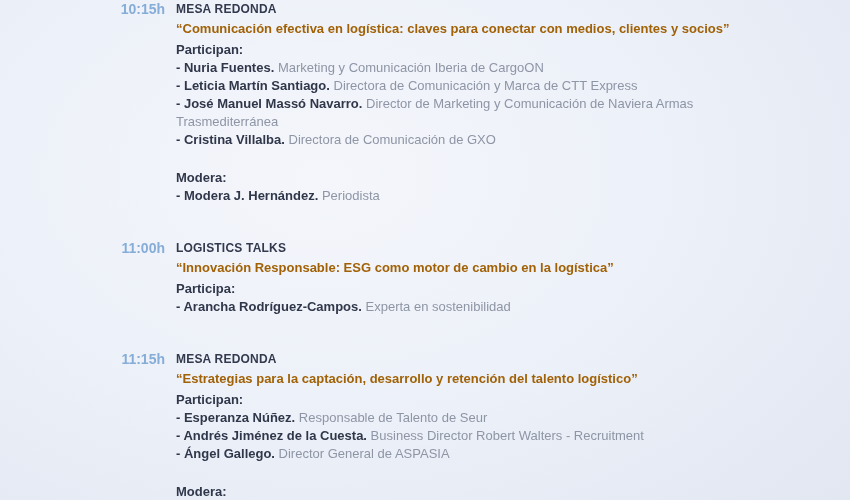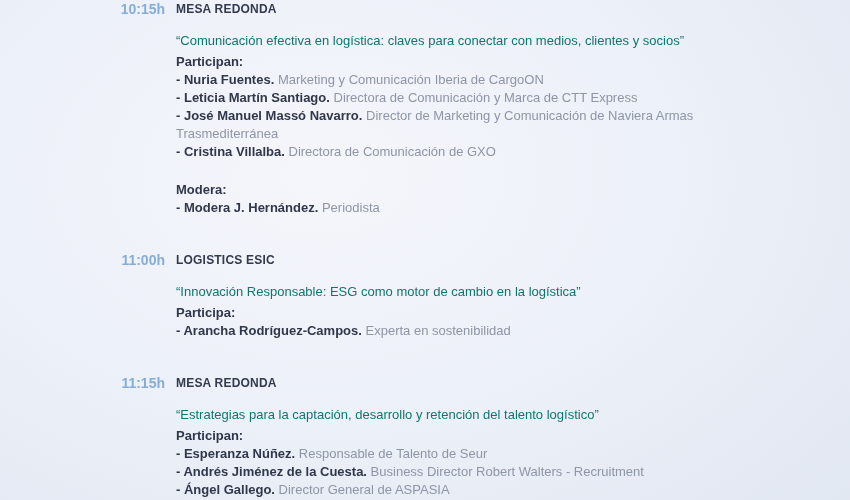--- a/index.html
+++ b/index.html
@@ -36,23 +36,23 @@
   }
   .type {
     margin: 0;
     font-size: 12px;
     line-height: 18px;
     font-weight: bold;
     color: #333a4e;
     letter-spacing: 0.2px;
   }
   .title {
-    margin-top: 14px;
-    font-weight: normal;
-    color: #0f766e;
+    margin-top: 2px;
+    font-weight: bold;
+    color: #a16207;
     white-space: nowrap;
   }
   .label {
     margin-top: 3px;
     font-weight: bold;
     color: #30374a;
   }
   .label.moderator { margin-top: 20px; }
   .person { color: #30374a; }
   .person .dash { font-weight: bold; color: #30374a; }
@@ -73,21 +73,21 @@
         <div class="person"><span class="dash">- </span><span class="name">Leticia Martín Santiago.</span> <span class="role">Directora de Comunicación y Marca de CTT Express</span></div>
         <div class="person"><span class="dash">- </span><span class="name">José Manuel Massó Navarro.</span> <span class="role">Director de Marketing y Comunicación de Naviera Armas Trasmediterránea</span></div>
         <div class="person"><span class="dash">- </span><span class="name">Cristina Villalba.</span> <span class="role">Directora de Comunicación de GXO</span></div>
         <div class="label moderator">Modera:</div>
         <div class="person"><span class="dash">- </span><span class="name">Modera J. Hernández.</span> <span class="role">Periodista</span></div>
       </div>
     </section>
     <section class="session">
       <div class="time">11:00h</div>
       <div class="body">
-        <h2 class="type">LOGISTICS ESIC</h2>
+        <h2 class="type">LOGISTICS TALKS</h2>
         <div class="title">“Innovación Responsable: ESG como motor de cambio en la logística”</div>
         <div class="label">Participa:</div>
         <div class="person"><span class="dash">- </span><span class="name">Arancha Rodríguez-Campos.</span> <span class="role">Experta en sostenibilidad</span></div>
       </div>
     </section>
     <section class="session">
       <div class="time">11:15h</div>
       <div class="body">
         <h2 class="type">MESA REDONDA</h2>
         <div class="title">“Estrategias para la captación, desarrollo y retención del talento logístico”</div>

